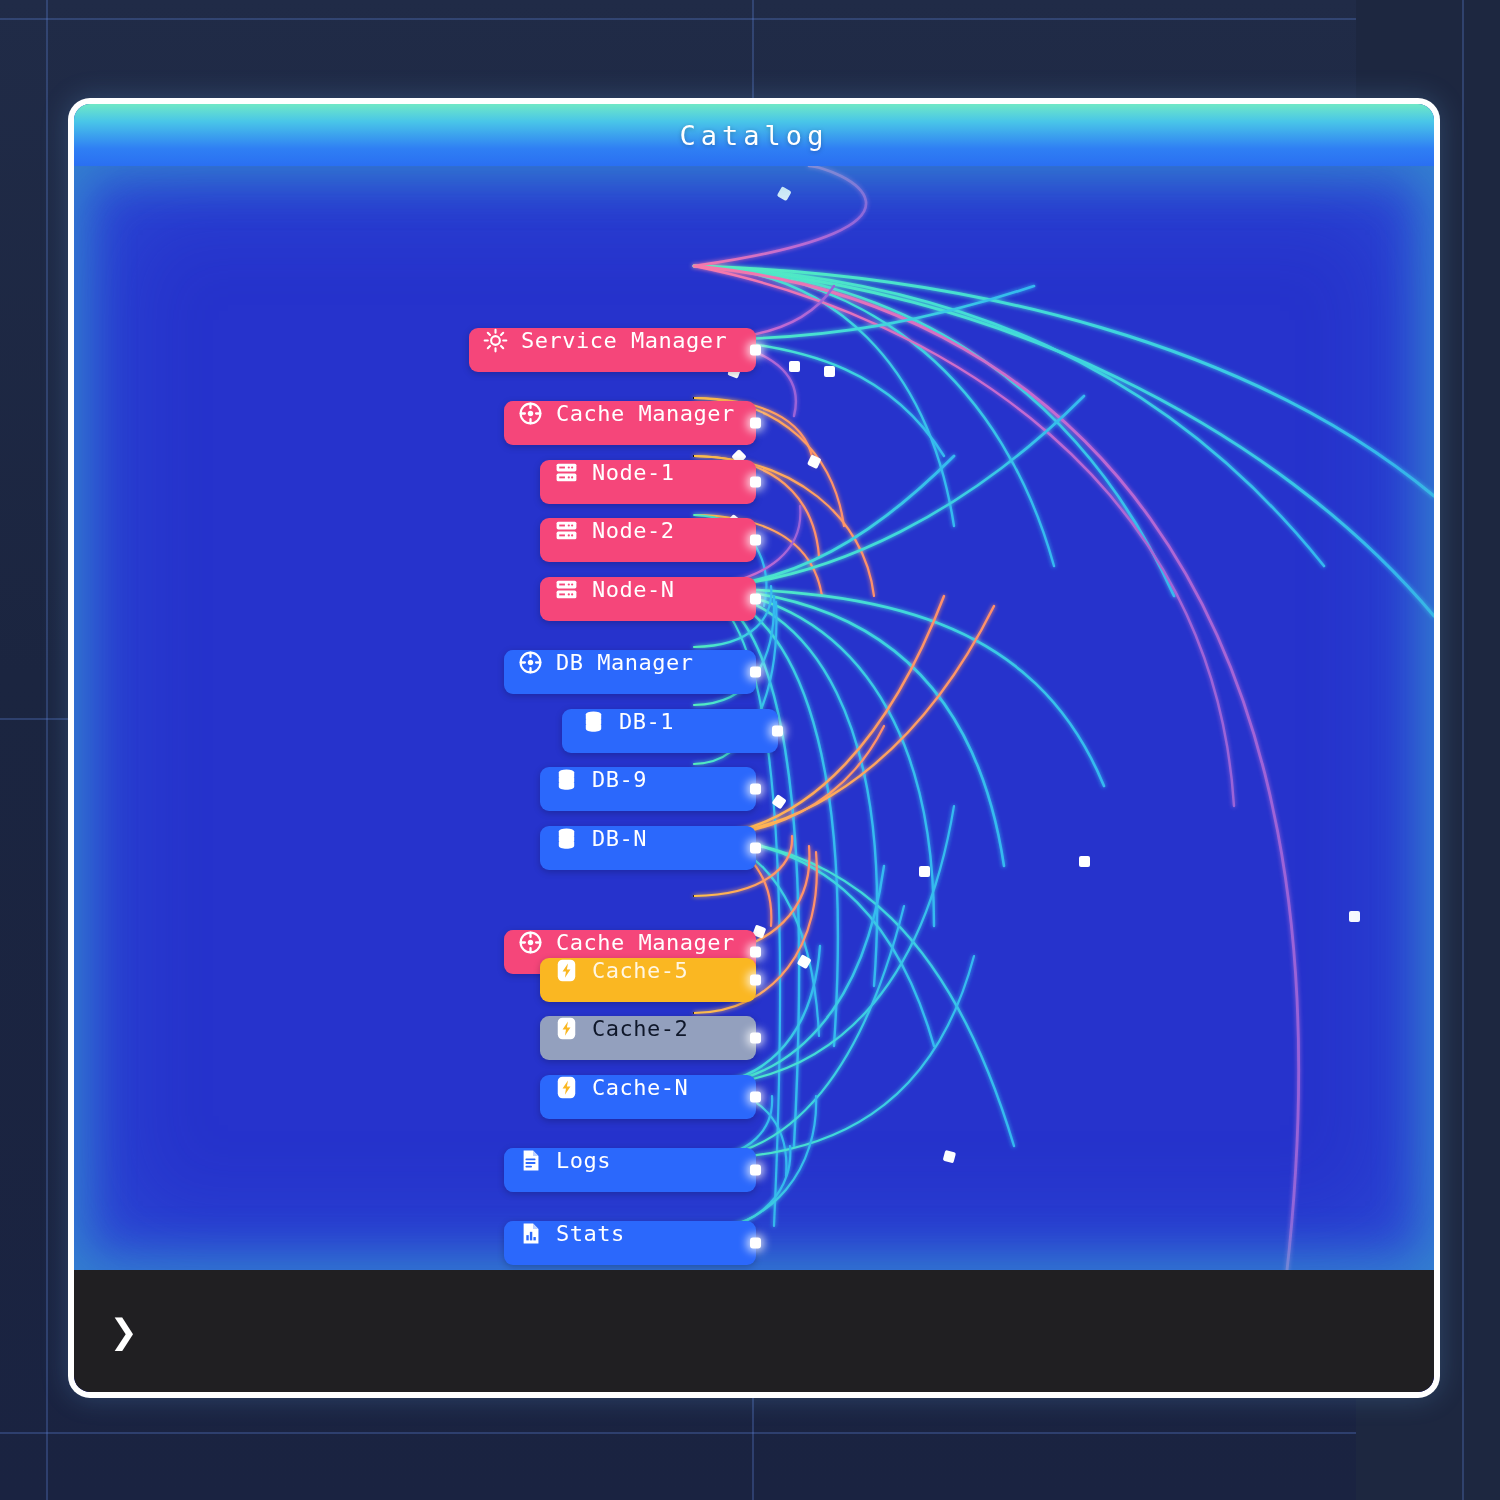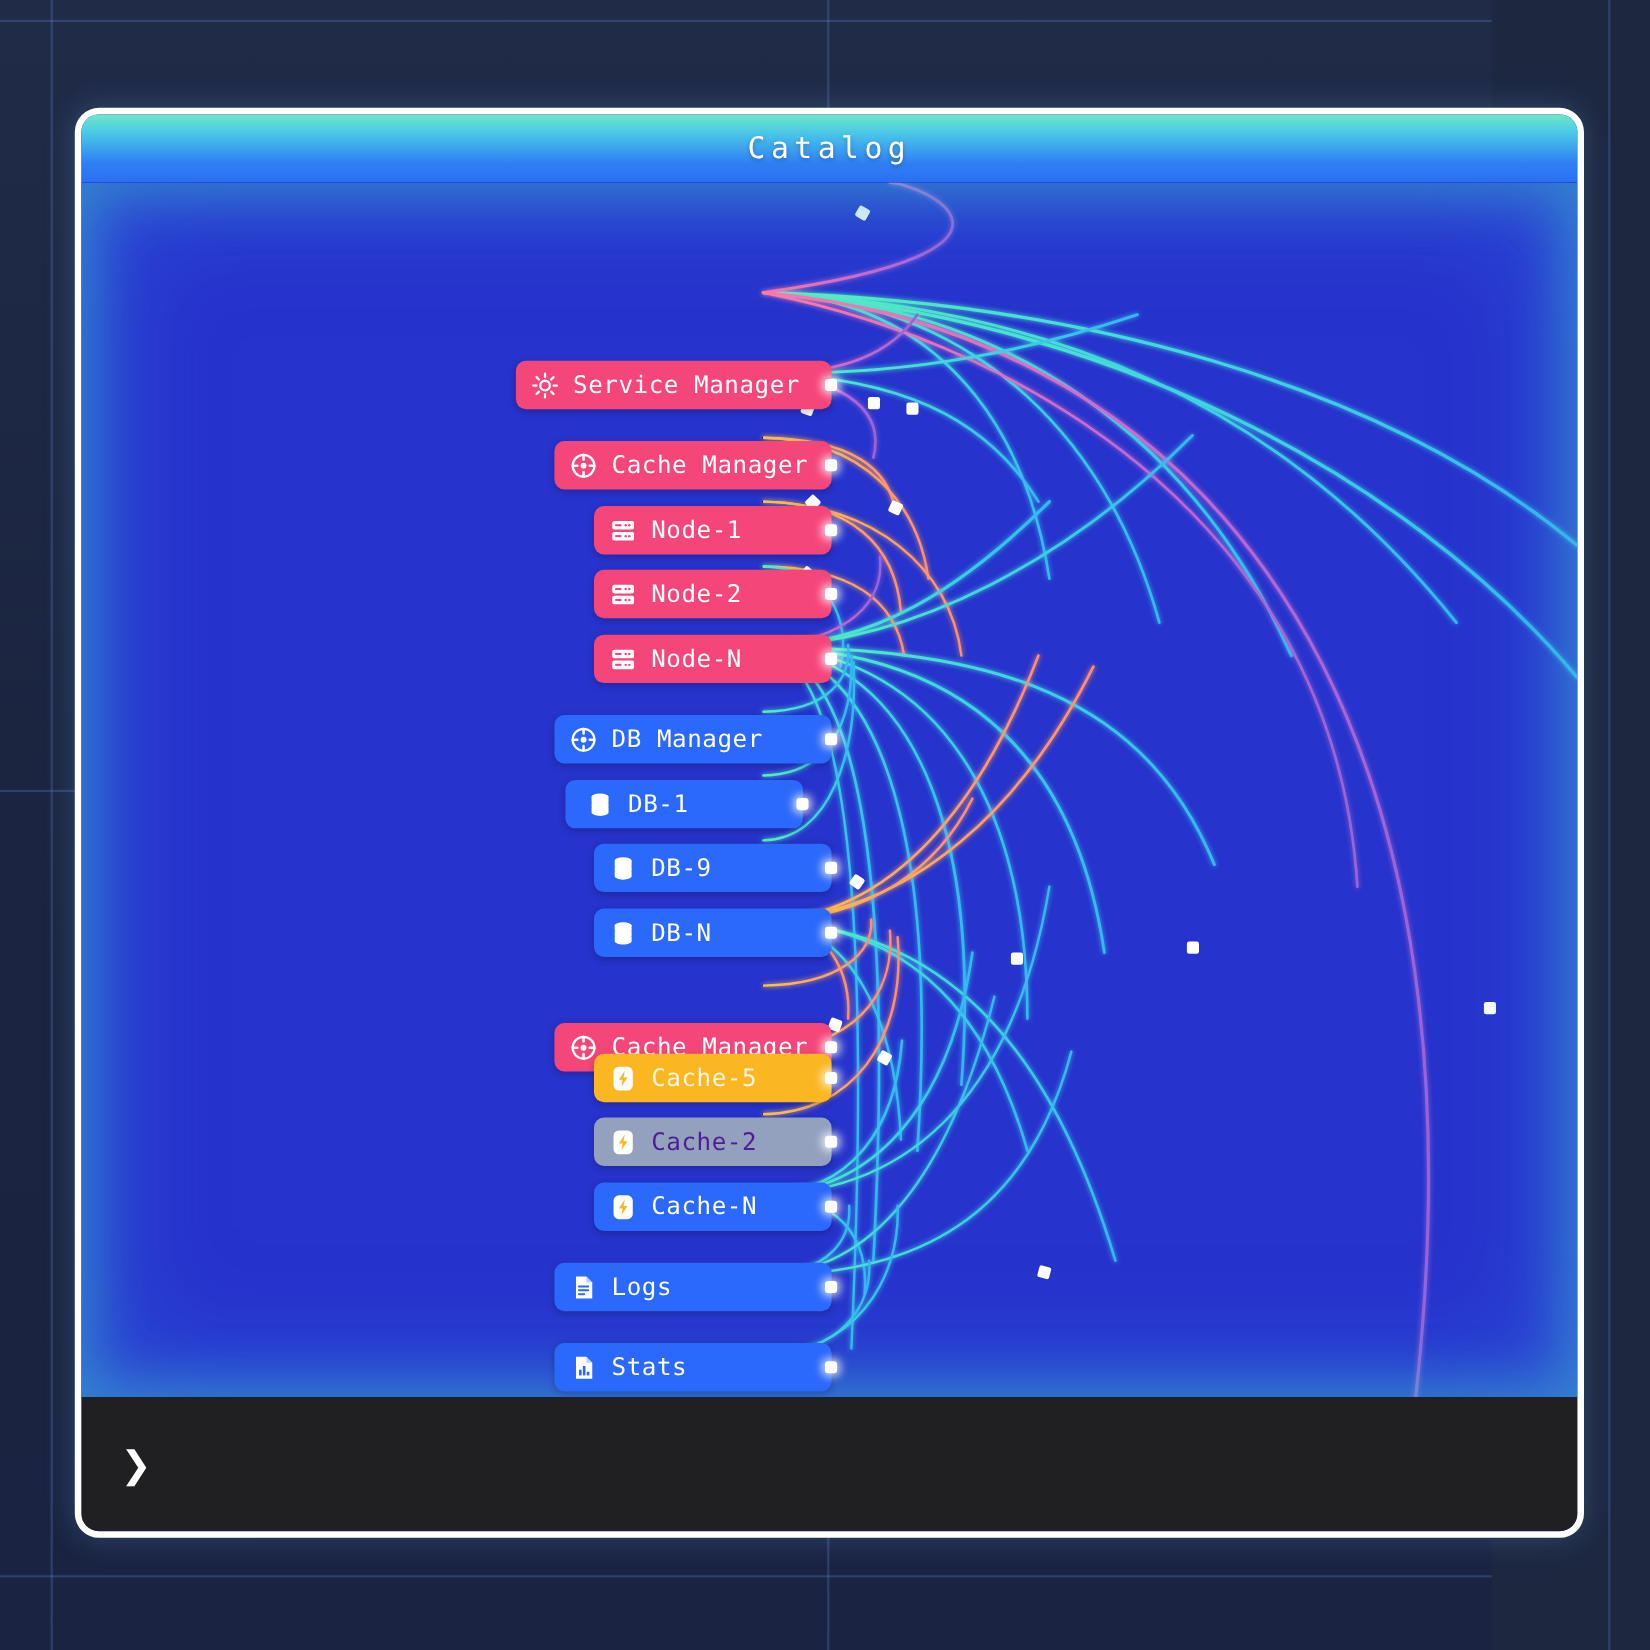--- a/index.html
+++ b/index.html
@@ -50,34 +50,34 @@
   .canvas-glow { position:absolute; inset:0; pointer-events:none;
     box-shadow:
       inset 0 0 46px 14px rgba(64,210,200,.40),
       inset 0 0 100px 34px rgba(58,140,240,.30);
   }
   .edges { position:absolute; inset:0; }
 
   
   .node {
     position:absolute; height:44px; border-radius:9px;
-    display:flex; align-items:center; gap:13px; padding:0 14px;
+    display:flex; gap:13px; padding:0 14px;
     font-size:22px; letter-spacing:.5px; color:#ffffff;
     box-shadow:0 2px 7px rgba(0,0,0,.22);
   }
   .node .ico {
     width:25px; height:25px; flex:0 0 25px;
     display:flex; align-items:center; justify-content:center;
   }
   .node .ico svg { width:25px; height:25px; display:block; }
   .node .lbl { white-space:nowrap; }
   .node.pink   { background:#F5467A; }
   .node.blue   { background:#2B68FC; }
   .node.amber  { background:#FAB722; }
-  .node.gray   { background:#93A0BE; color:#4c1d95; }
+  .node.gray   { background:#93A0BE; color:#0f172a; }
   .node.amber .lbl { color:#fff6e2; }
 
   
   .knob { position:absolute; right:-5px; top:50%; transform:translateY(-50%);
     width:11px; height:11px; border-radius:3px; background:#ffffff;
     box-shadow:0 0 8px 3px rgba(255,255,255,.75); }
 
   
   .terminal {
     position:absolute; left:0; right:0; bottom:0; height:122px;
@@ -307,21 +307,21 @@
                   <circle cx="12" cy="12" r="9.5" fill="none" stroke="#fff" stroke-width="2"></circle>
                   <circle cx="12" cy="12" r="2.6" fill="#fff"></circle>
                   <g stroke="#fff" stroke-width="2.2" stroke-linecap="round">
                     <path d="M12 2.6v4M12 17.4v4M2.6 12h4M17.4 12h4"></path>
                   </g>
                 </svg>
               </span>
               <span class="lbl">DB Manager</span>
               <span class="knob"></span>
             </div>
-            <div class="node blue" style="left: 440px; top: 543px; width: 216px; padding-left: 19px;">
+            <div class="node blue" style="left: 488px; top: 543px; width: 216px; padding-left: 19px;">
               <span class="ico">
                 <svg viewBox="0 0 24 24" fill="#fff">
                   <ellipse cx="12" cy="5.2" rx="7.4" ry="2.9"></ellipse>
                   <path d="M4.6 5.2v4.1c0 1.6 3.3 2.9 7.4 2.9s7.4-1.3 7.4-2.9V5.2"></path>
                   <path d="M4.6 10.1v4.1c0 1.6 3.3 2.9 7.4 2.9s7.4-1.3 7.4-2.9v-4.1"></path>
                   <path d="M4.6 15v3.9c0 1.6 3.3 2.9 7.4 2.9s7.4-1.3 7.4-2.9V15"></path>
                 </svg>
               </span>
               <span class="lbl">DB-1</span>
               <span class="knob"></span>

